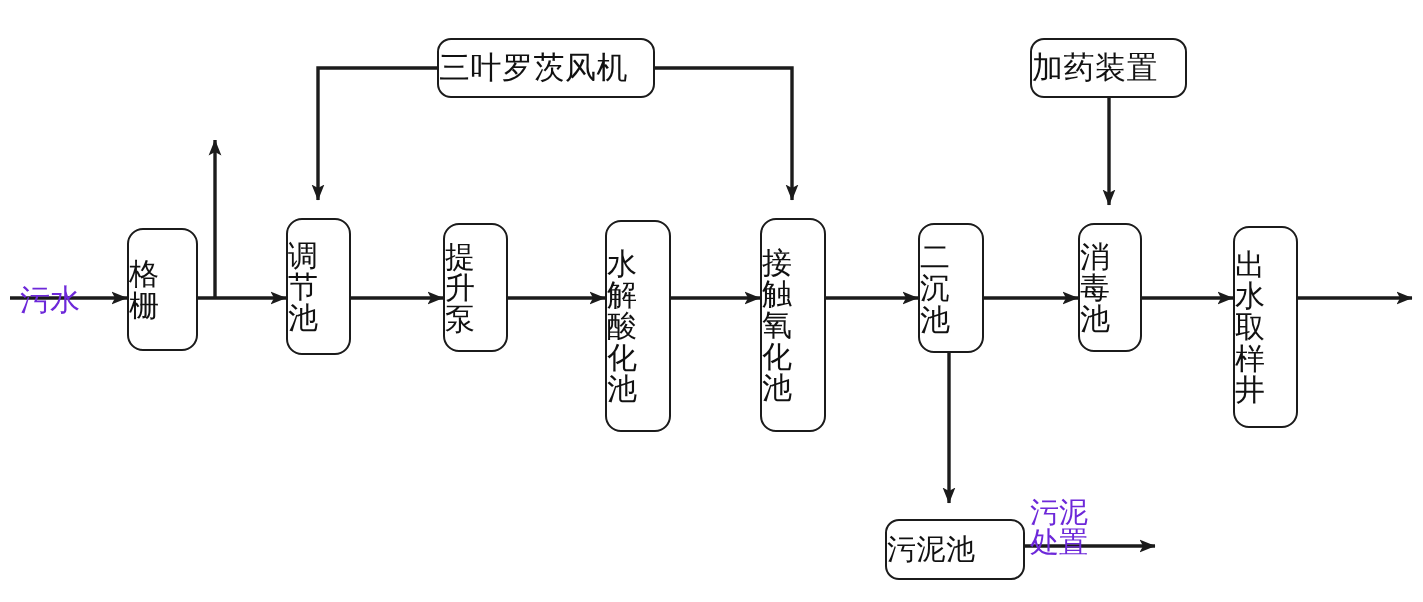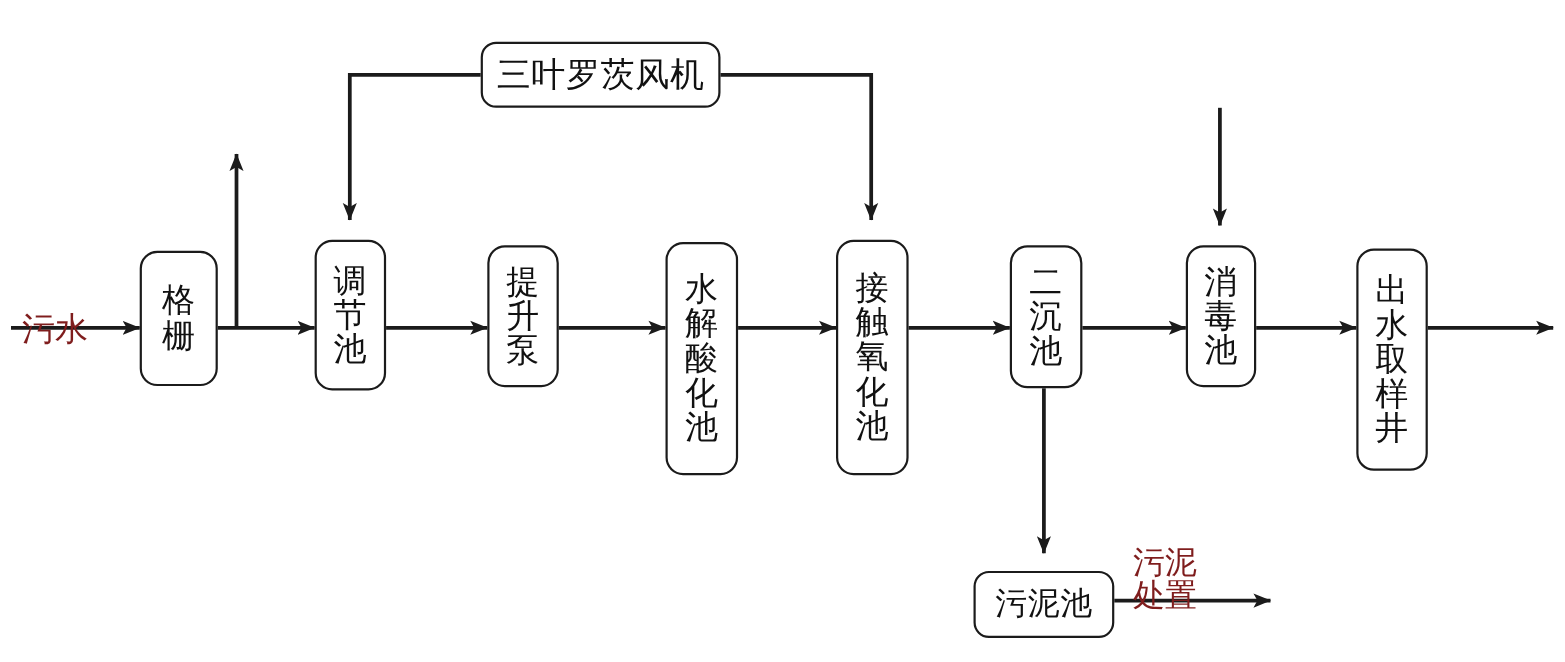--- a/index.html
+++ b/index.html
@@ -24,38 +24,37 @@
     width: 1423px;
     height: 602px;
   }
   .node {
     position: absolute;
     box-sizing: border-box;
     border: 2px solid #1b1b1b;
     background: #ffffff;
     display: flex;
     align-items: center;
-    justify-content: center;
     color: #111111;
     z-index: 3;
   }
   .node-label {
     display: block;
     text-align: center;
     line-height: 1.04;
     letter-spacing: 0.5px;
     white-space: pre-line;
     font-weight: 400;
   }
   .vertical .node-label {
     writing-mode: horizontal-tb;
   }
   .free-label {
     position: absolute;
-    color: #7f1d1d;
+    color: #6d28d9;
     line-height: 1.06;
     white-space: pre-line;
     text-align: center;
     z-index: 4;
   }
 </style>
 </head>
 <body>
 
 <div id="canvas">
@@ -151,22 +150,25 @@
 水
 取
 样
 井</span>
   </div>
 
   <div class="node" style="left:437px; top:38px; width:218px; height:60px; border-radius:14px;">
     <span class="node-label" style="font-size:31px; white-space:nowrap;">三叶罗茨风机</span>
   </div>
 
+  <div class="node" style="left:1030px; top:38px; width:157px; height:60px; border-radius:14px;">
+    <span class="node-label" style="font-size:31px; white-space:nowrap;">加药装置</span>
+  </div>
 
-  <div class="node" style="left:885px; top:519px; width:128px; height:61px; border-radius:14px;">
+  <div class="node" style="left:885px; top:519px; width:140px; height:61px; border-radius:14px;">
     <span class="node-label" style="font-size:29px; white-space:nowrap;">污泥池</span>
   </div>
 
   <div class="free-label" style="left:20px; top:252px; font-size:30px;">
     <span>污水</span>
   </div>
 
 
   <div class="free-label" style="left:1030px; top:466px; font-size:29px;text-align:right;">
     <span>污泥

